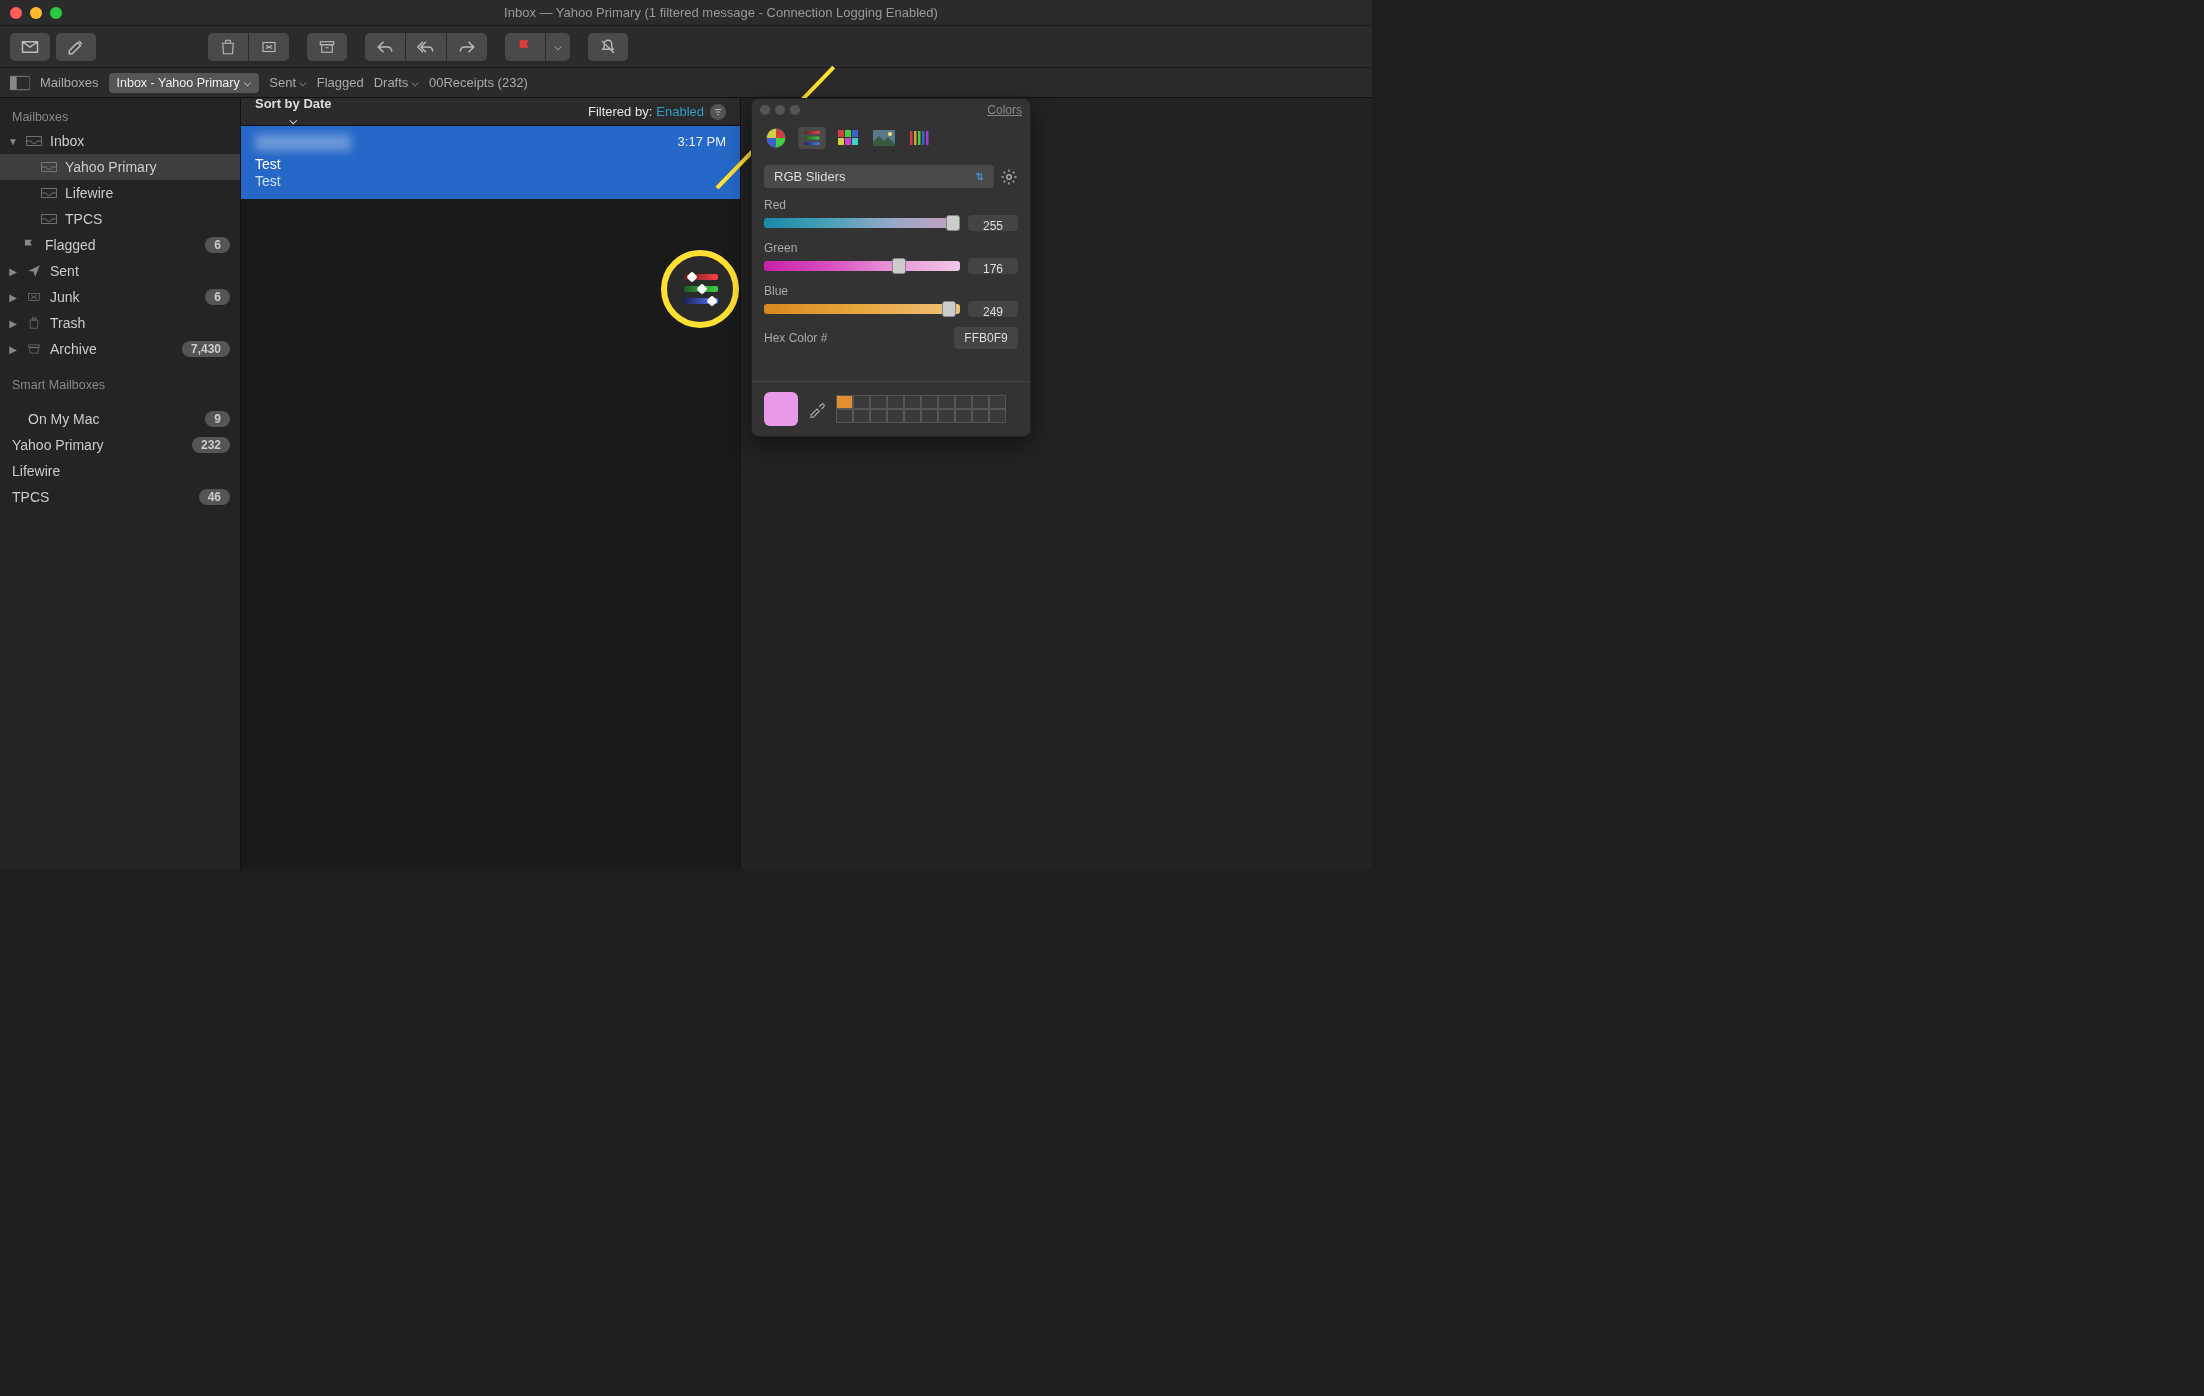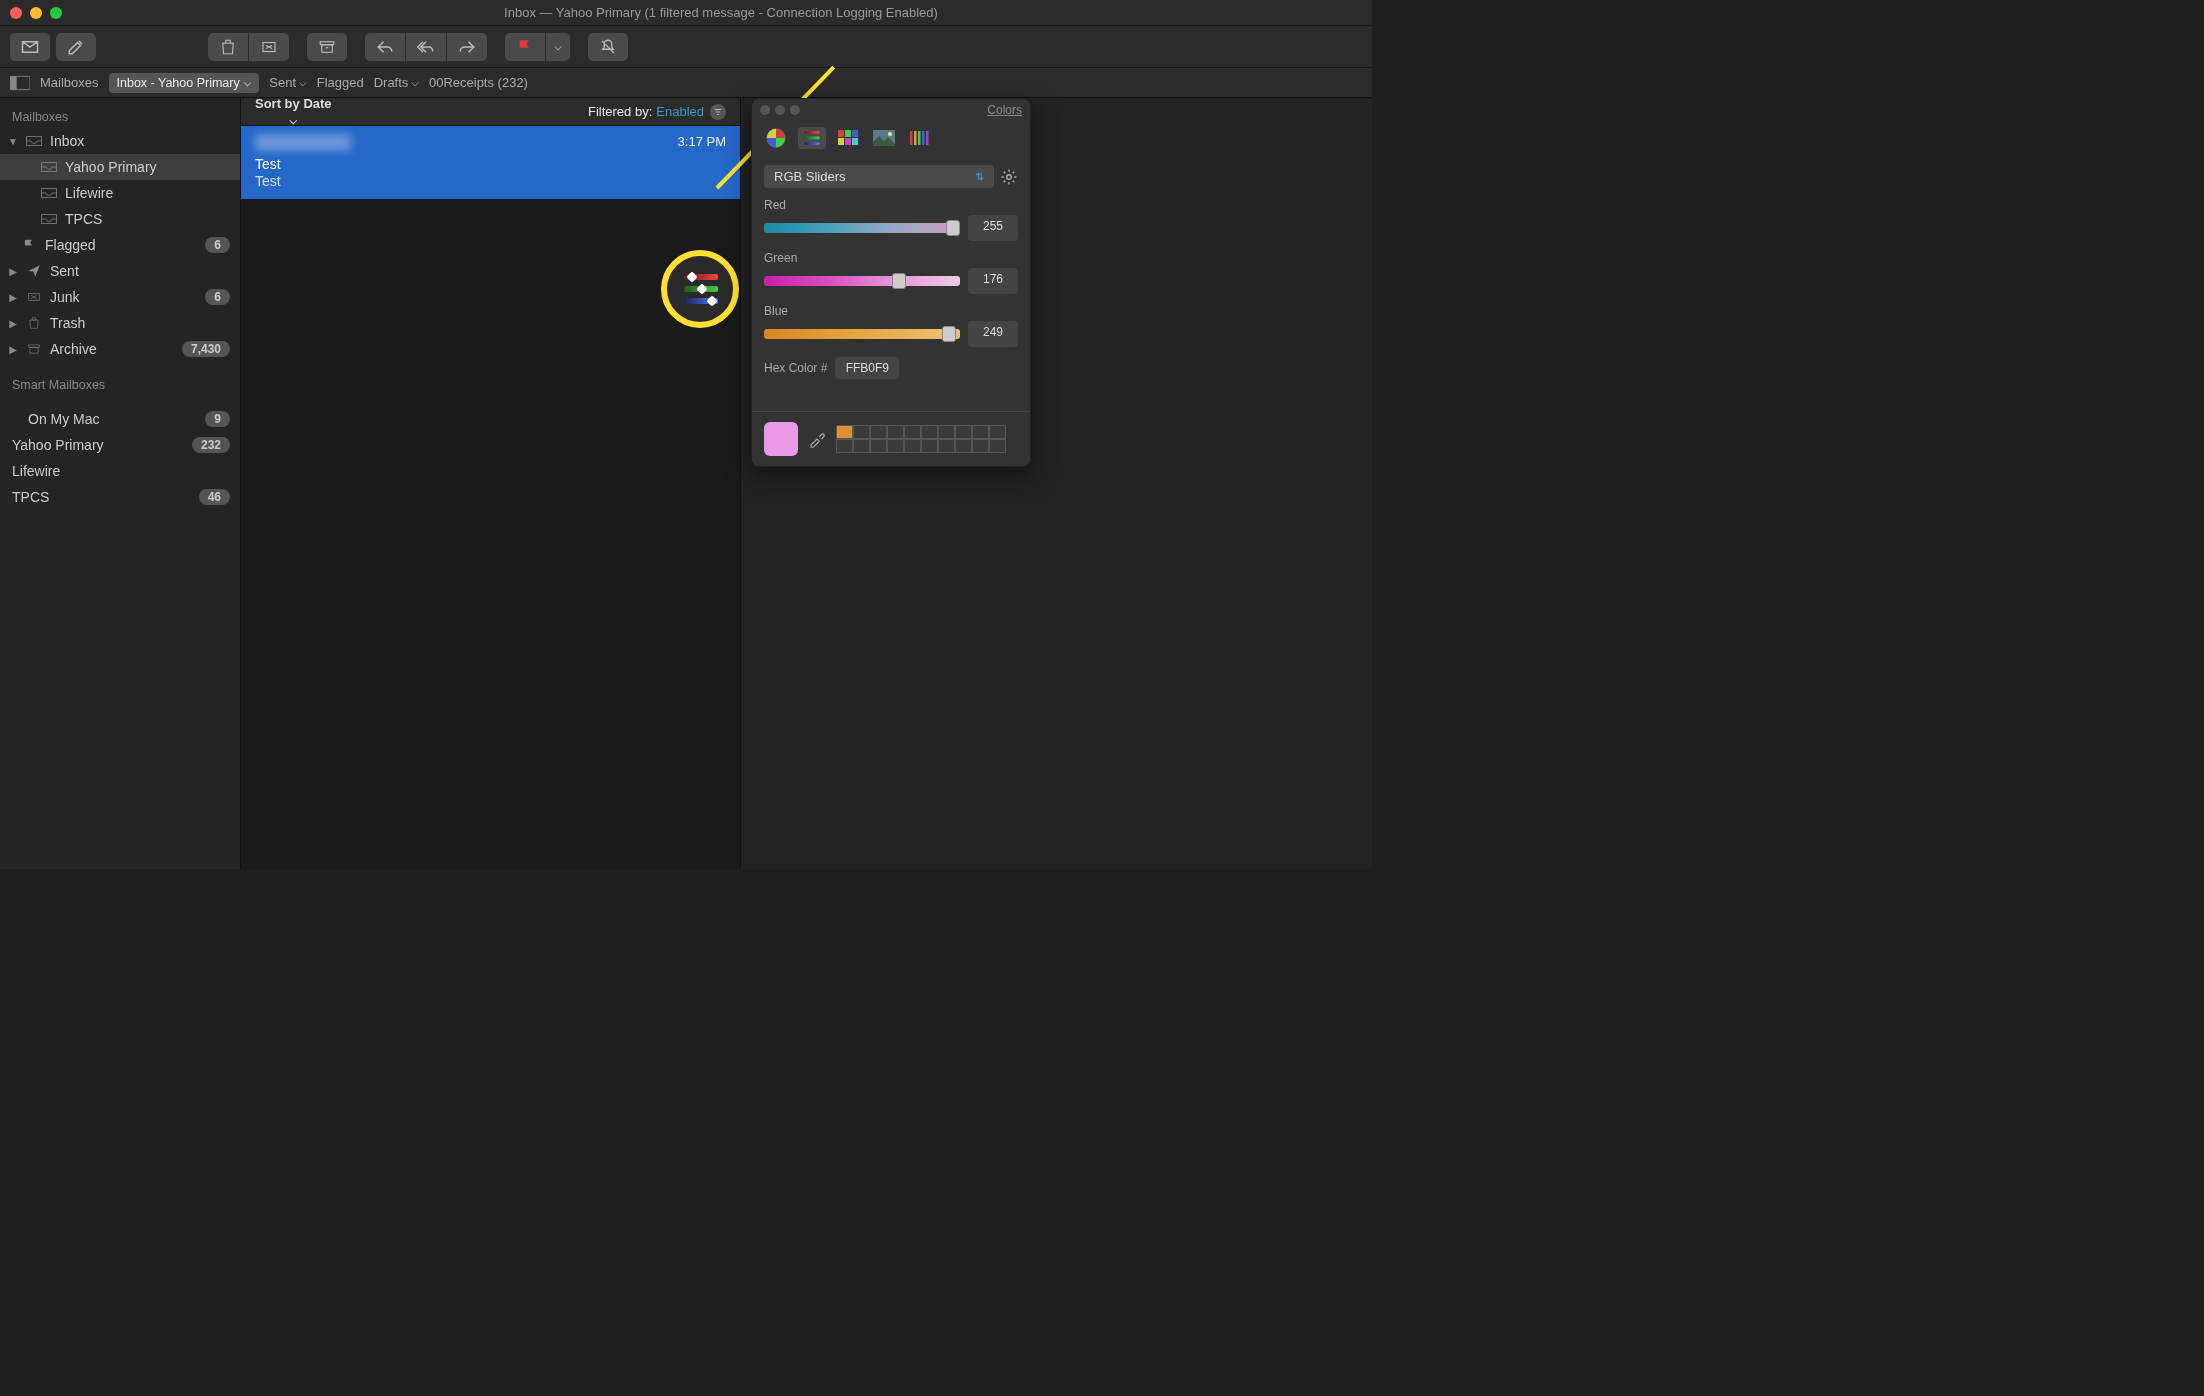--- a/index.html
+++ b/index.html
@@ -88,22 +88,22 @@
 .cp-select-row { display: flex; gap: 6px; align-items: center; margin-bottom: 10px; }
 .cp-select { flex: 1; background: #4a4a4a; border-radius: 4px; padding: 4px 10px; color: #ddd; font-size: 13px; display: flex; align-items: center; justify-content: space-between; gap: 11px; }
 .cp-gear { width: 18px; height: 18px; color: #aaa; }
 .cp-slider-label { font-size: 12px; color: #aaa; margin-bottom: 3px; }
 .cp-slider-row { display: flex; align-items: center; gap: 8px; margin-bottom: 10px; }
 .cp-track { flex: 1; height: 10px; border-radius: 3px; position: relative; }
 .cp-track.red { background: linear-gradient(to right, #1a8aa8, #4aa0b8, #9aa8c8, #c8a0c0); }
 .cp-track.green { background: linear-gradient(to right, #c820a8, #d850c0, #e898d8, #f0c8e8); }
 .cp-track.blue { background: linear-gradient(to right, #d88820, #e8a840, #f0c078); }
 .cp-thumb { position: absolute; top: -3px; width: 14px; height: 16px; background: #ccc; border-radius: 3px; border: 1px solid #888; }
-.cp-val { width: 50px; height: 26px; background: #444; color: #ddd; text-align: center; font-size: 12px; border-radius: 4px; line-height: 22px; }
-.cp-hex-row { display: flex; align-items: center; justify-content: flex-start; gap: 8px; margin-top: 4px; margin-bottom: 20px; }
+.cp-val { width: 50px; height: 16px; background: #444; color: #ddd; text-align: center; font-size: 12px; border-radius: 4px; line-height: 22px; }
+.cp-hex-row { display: flex; align-items: center; justify-content: space-between; gap: 8px; margin-top: 4px; margin-bottom: 20px; }
 .cp-hex-label { font-size: 12px; color: #aaa; }
 .cp-hex-val { width: 64px; height: 22px; background: #444; color: #ddd; text-align: center; font-size: 12px; border-radius: 4px; line-height: 22px; }
 .cp-footer { border-top: 1px solid #444; padding: 10px 12px; display: flex; align-items: center; gap: 10px; }
 .cp-swatch { width: 34px; height: 34px; background: #e89ae8; border-radius: 6px; }
 .cp-eyedrop { width: 18px; height: 18px; }
 .cp-grid { display: flex; flex-direction: column; gap: 0; }
 .cp-grid-row { display: flex; }
 .cp-cell { width: 17px; height: 14px; border: 1px solid #555; background: #3a3a3a; }
 .cp-cell.filled { background: #e09030; }
 

